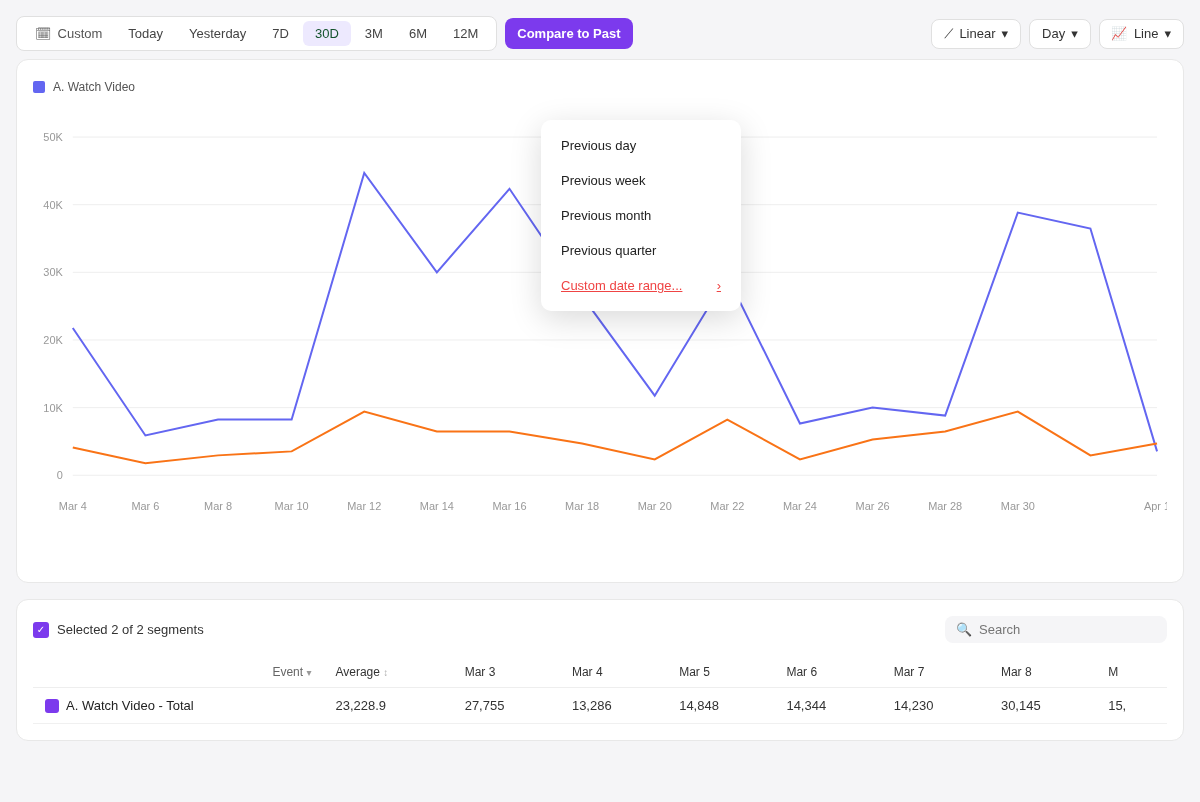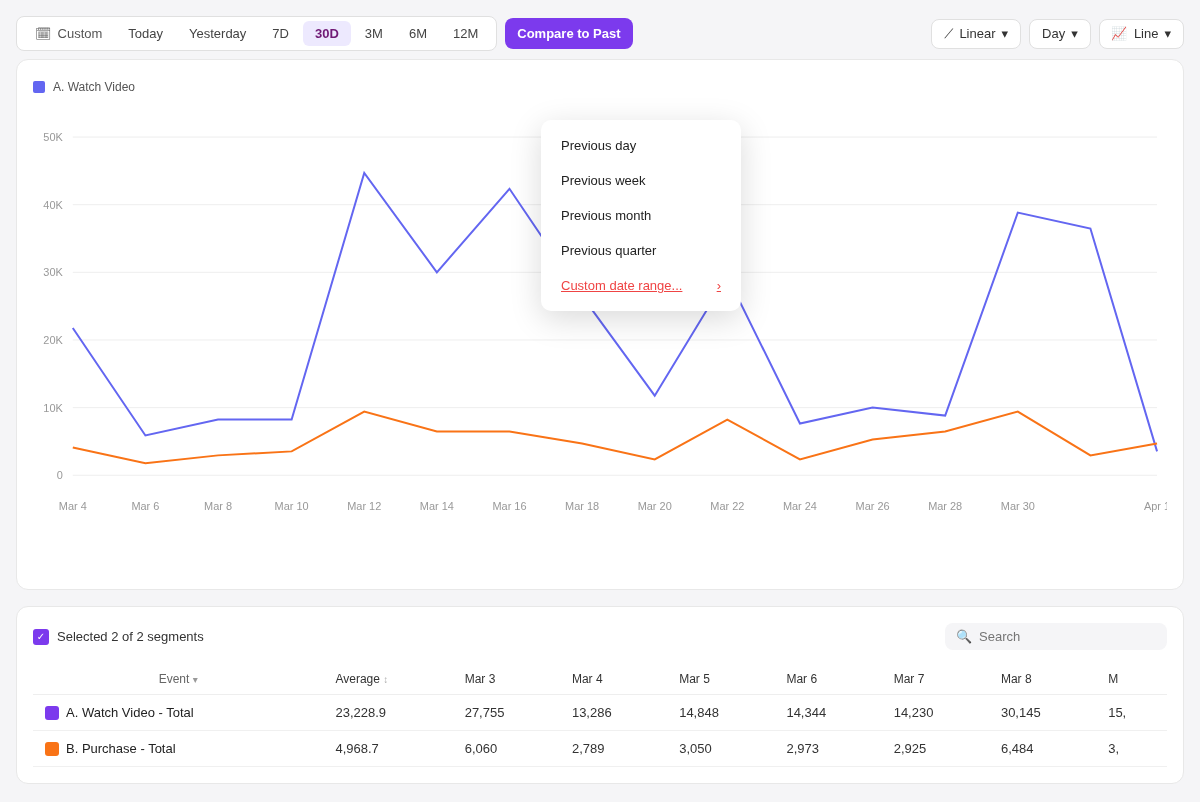--- a/index.html
+++ b/index.html
@@ -35,22 +35,22 @@
       border-radius: 6px;
       border: none;
       background: transparent;
       font-size: 13px;
       color: #444;
       cursor: pointer;
       white-space: nowrap;
     }
     .toolbar-btn.active {
       background: #ede9fe;
-      color: #701a75;
-      font-weight: 700;
+      color: #14532d;
+      font-weight: 400;
     }
     .toolbar-btn.calendar-btn {
       display: flex; align-items: center; gap: 6px;
       color: #555;
     }
     .compare-btn {
       padding: 8px 12px;
       border-radius: 8px;
       border: none;
       background: #7c3aed;
@@ -76,21 +76,21 @@
       cursor: pointer;
       font-size: 13px;
       color: #333;
     }
 
     
     .chart-card {
       background: #fff;
       border-radius: 12px;
       border: 1px solid #e8e8e8;
-      padding: 20px 16px 23px;
+      padding: 20px 16px 16px;
       margin-bottom: 16px;
       position: relative;
     }
     .chart-legend {
       display: flex;
       align-items: center;
       gap: 8px;
       margin-bottom: 12px;
       font-size: 12px;
       color: #555;
@@ -174,21 +174,21 @@
       border-radius: 8px;
       color: #999;
       font-size: 13px;
       min-width: 180px;
     }
     table {
       width: 100%;
       border-collapse: collapse;
     }
     th {
-      text-align: center;
+      text-align: right;
       padding: 8px 12px;
       border-bottom: 1px solid #eee;
       color: #666;
       font-weight: 500;
       font-size: 12px;
     }
     td {
       padding: 10px 12px;
       border-bottom: 1px solid #f0f0f0;
       font-size: 13px;
@@ -395,32 +395,16 @@
           </td>
           <td class="num-col">23,228.9</td>
           <td class="num-col">27,755</td>
           <td class="num-col">13,286</td>
           <td class="num-col">14,848</td>
           <td class="num-col">14,344</td>
           <td class="num-col">14,230</td>
           <td class="num-col">30,145</td>
           <td class="num-col">15,</td>
         </tr>
-        <tr>
-          <td>
-            <div class="event-label">
-              <span class="row-check-orange"></span>
-              <span>B. Purchase - Total</span>
-            </div>
-          </td>
-          <td class="num-col">4,968.7</td>
-          <td class="num-col">6,060</td>
-          <td class="num-col">2,789</td>
-          <td class="num-col">3,050</td>
-          <td class="num-col">2,973</td>
-          <td class="num-col">2,925</td>
-          <td class="num-col">6,484</td>
-          <td class="num-col">3,</td>
-        </tr>
       </tbody>
     </table>
   </div>
 </div>
 
 </body></html>

